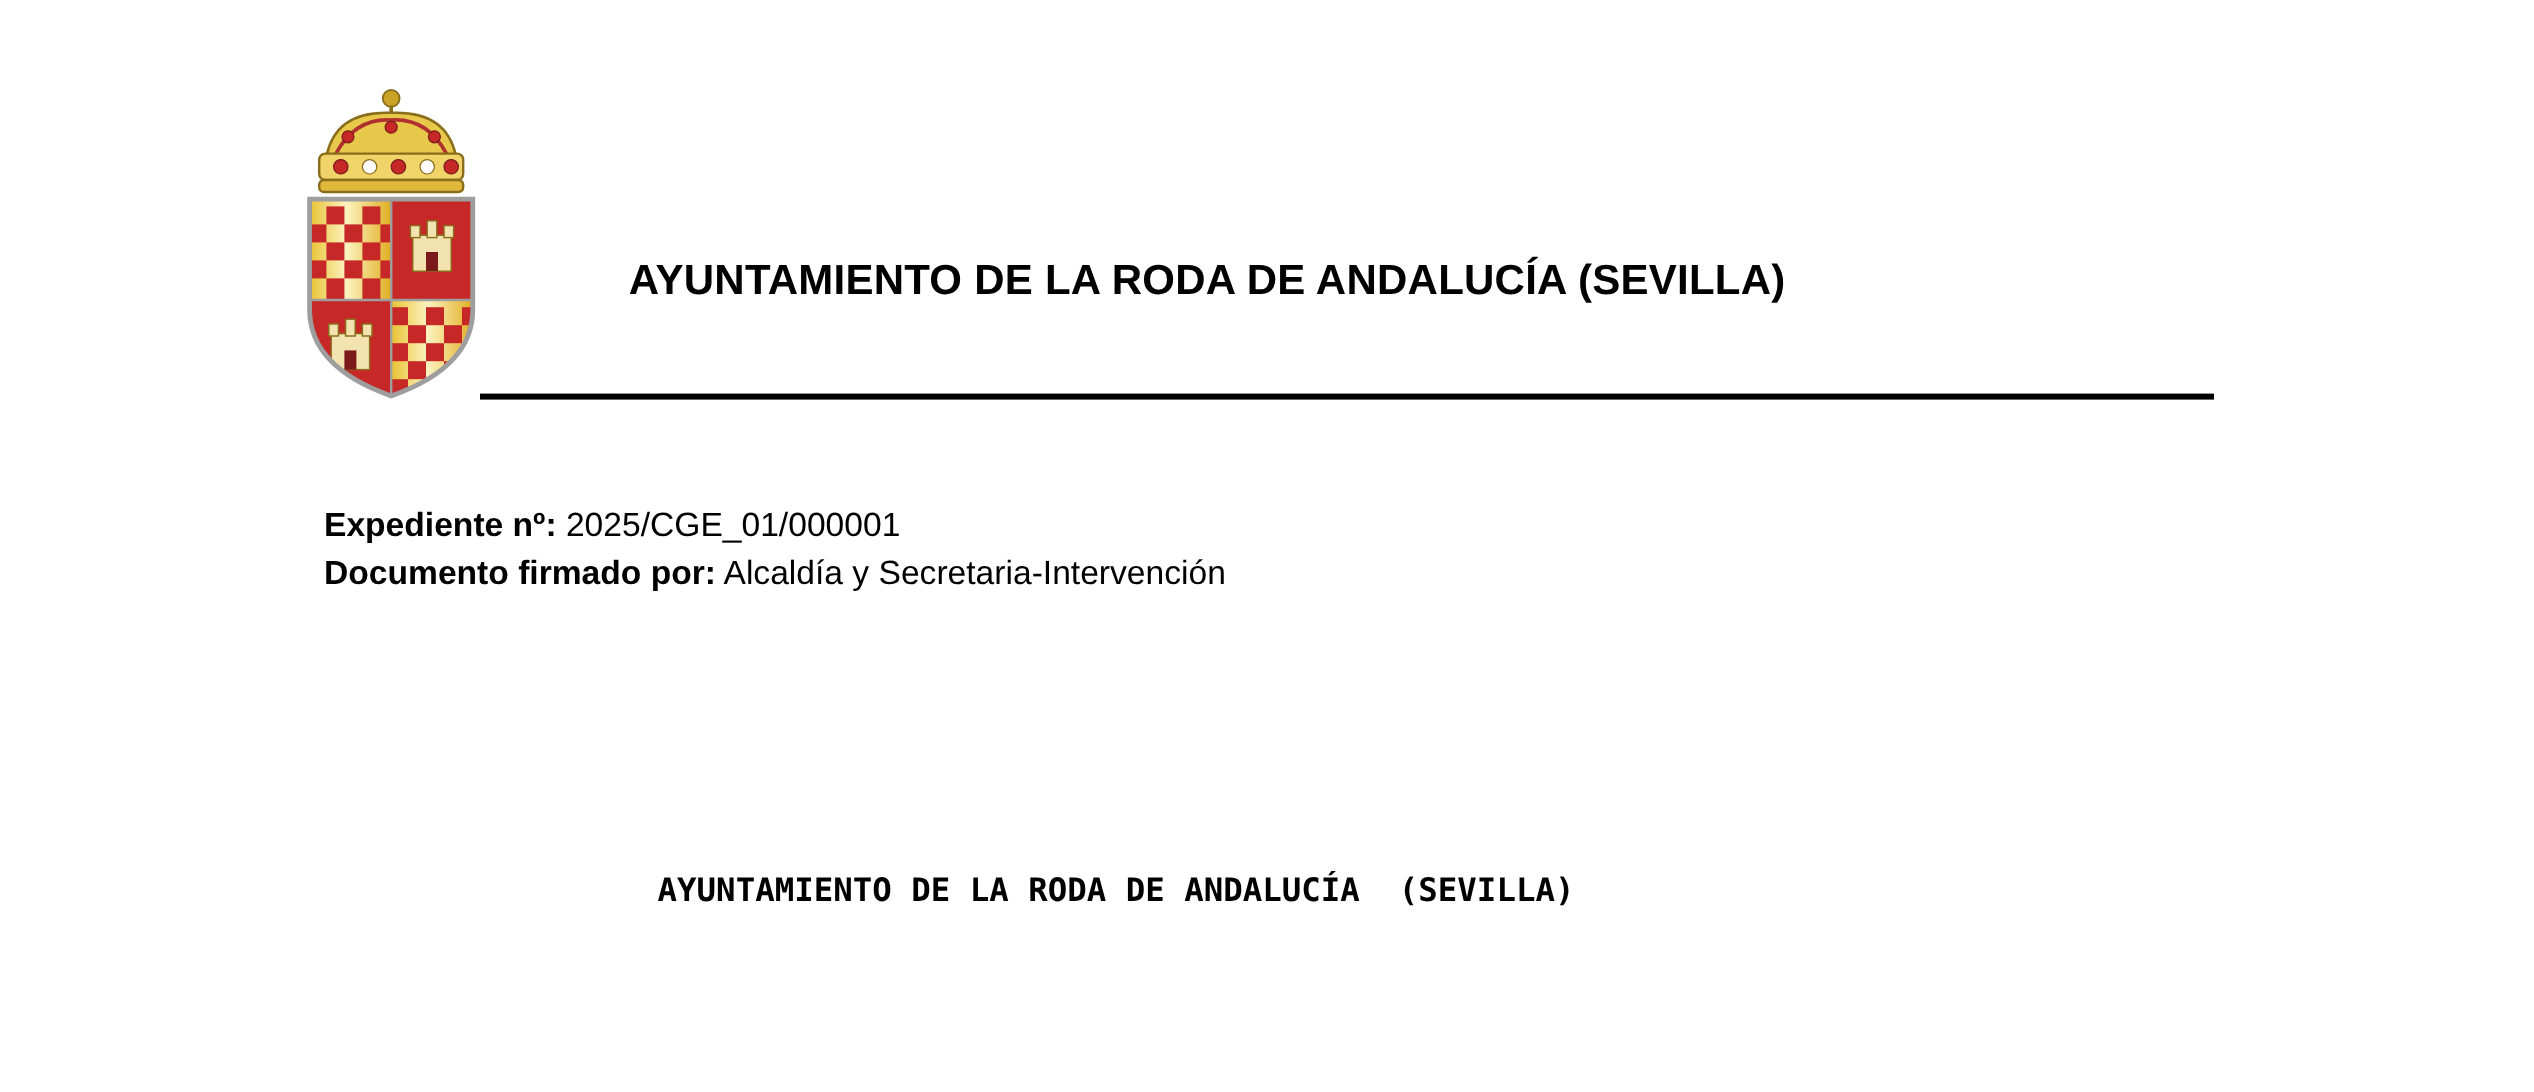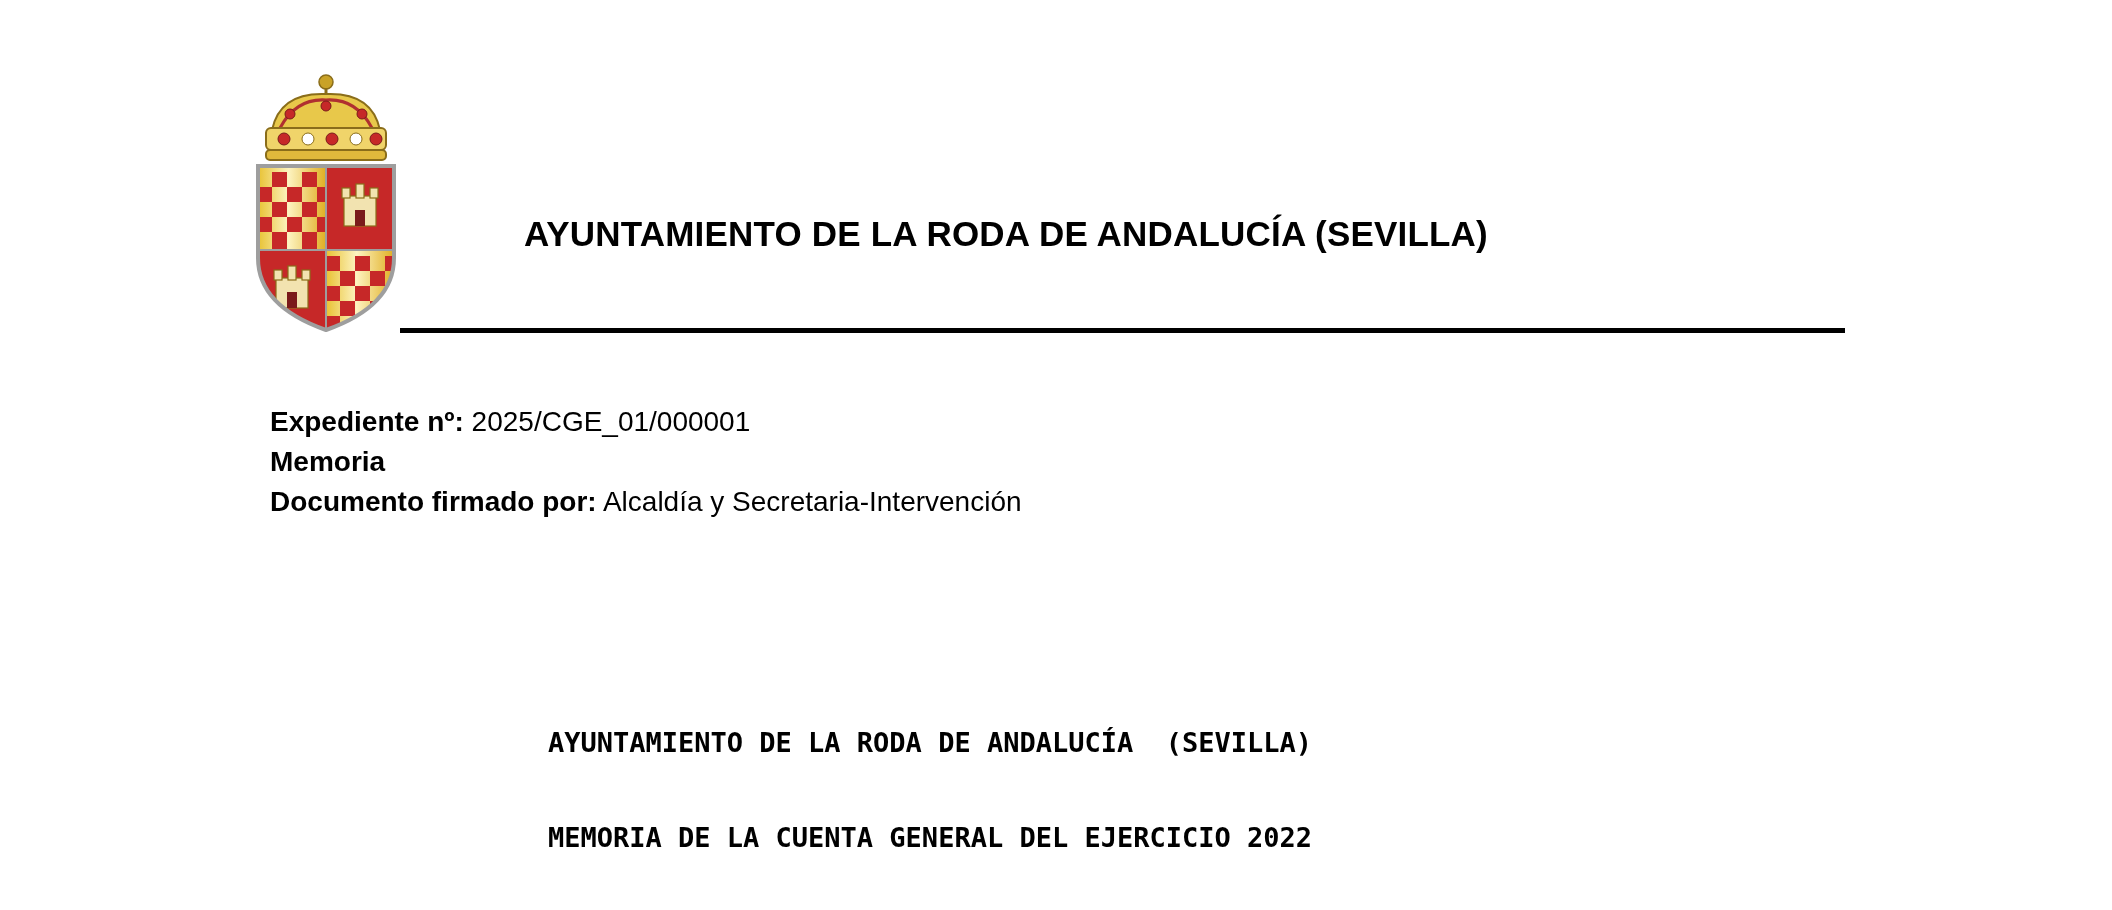--- a/index.html
+++ b/index.html
@@ -47,21 +47,21 @@
     top: 328px;
     width: 1445px;
     height: 5px;
     background: #000000;
   }
 
   
   .meta {
     position: absolute;
     left: 270px;
-    top: 402px;
+    top: 418px;
     font-size: 28px;
     line-height: 40px;
   }
   .meta-line {
     white-space: nowrap;
   }
   .meta-label {
     font-weight: bold;
   }
   .meta-value {
@@ -186,26 +186,22 @@
 
   <div class="header-rule"></div>
 </div>
 
 <div class="meta">
 
   <div class="meta-line">
     <span class="meta-label">Expediente nº:</span><span class="meta-value"> 2025/CGE_01/000001</span>
   </div>
 
-  <div class="meta-line">
-    <span class="meta-label">Memoria</span><span class="meta-value"></span>
-  </div>
 
 
   <div class="meta-line">
     <span class="meta-label">Documento firmado por:</span><span class="meta-value"> Alcaldía y Secretaria-Intervención</span>
   </div>
 </div>
 
 <div class="mono-block">
   <div class="mono-line">AYUNTAMIENTO DE LA RODA DE ANDALUCÍA  (SEVILLA)</div>
-  <div class="mono-line">MEMORIA DE LA CUENTA GENERAL DEL EJERCICIO 2022</div>
 </div>
 
 </body></html>

